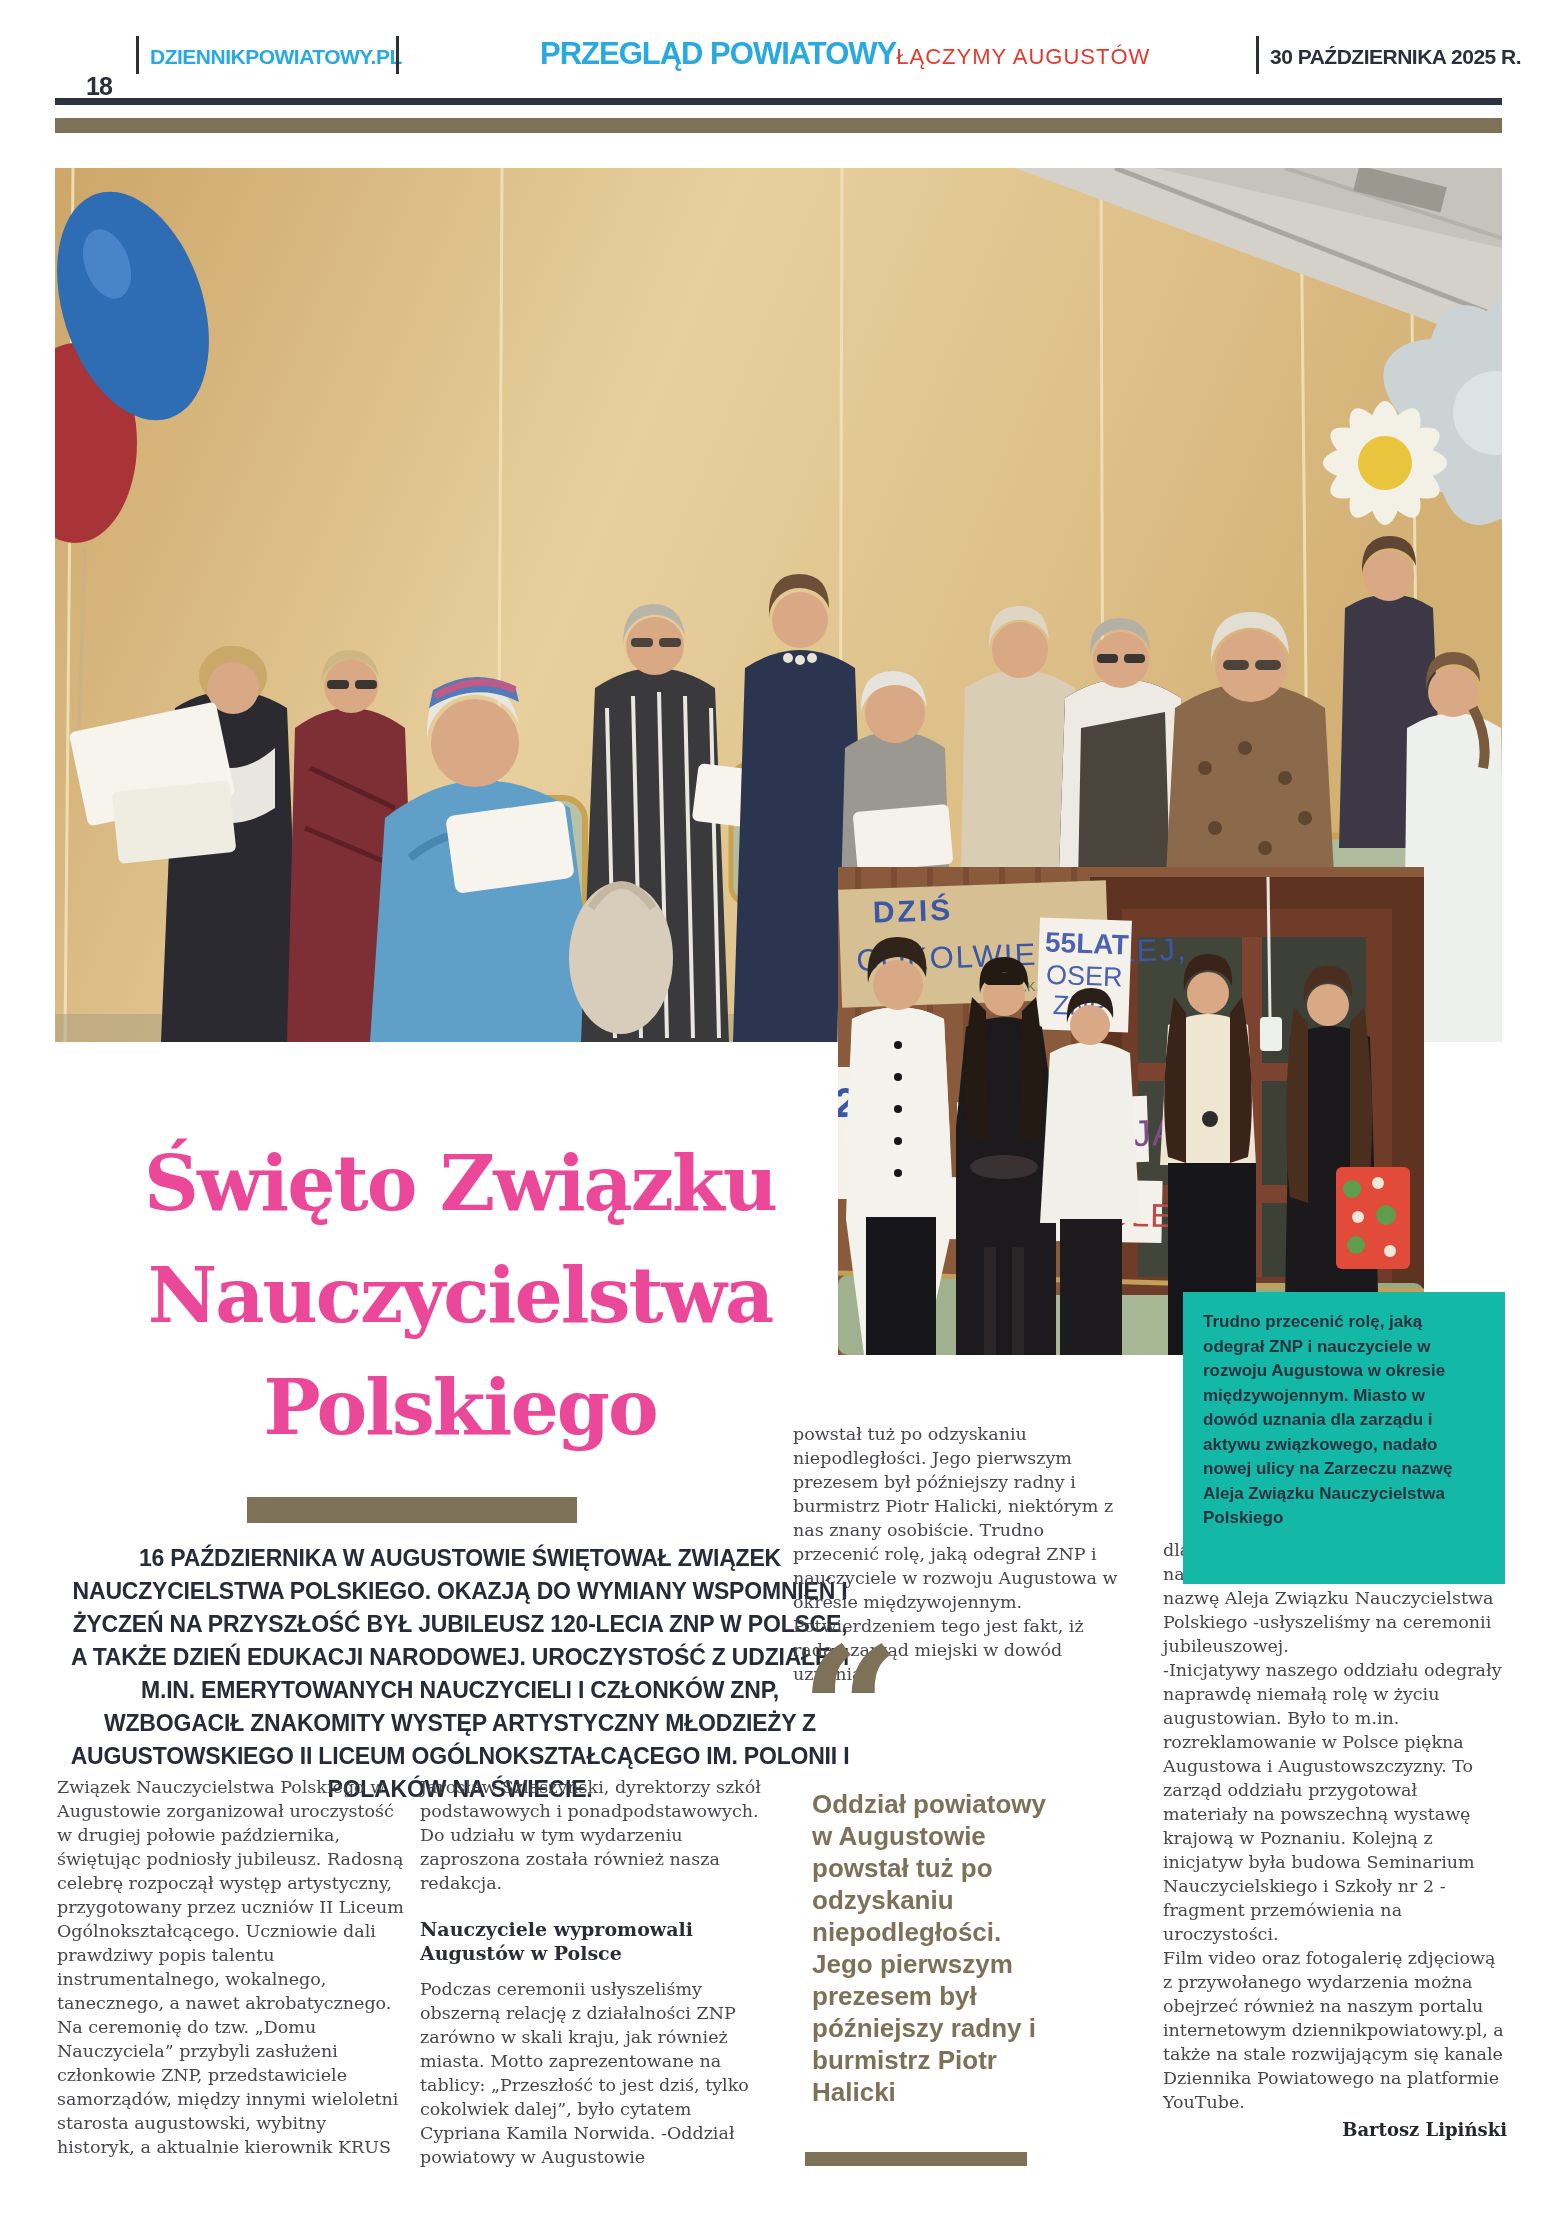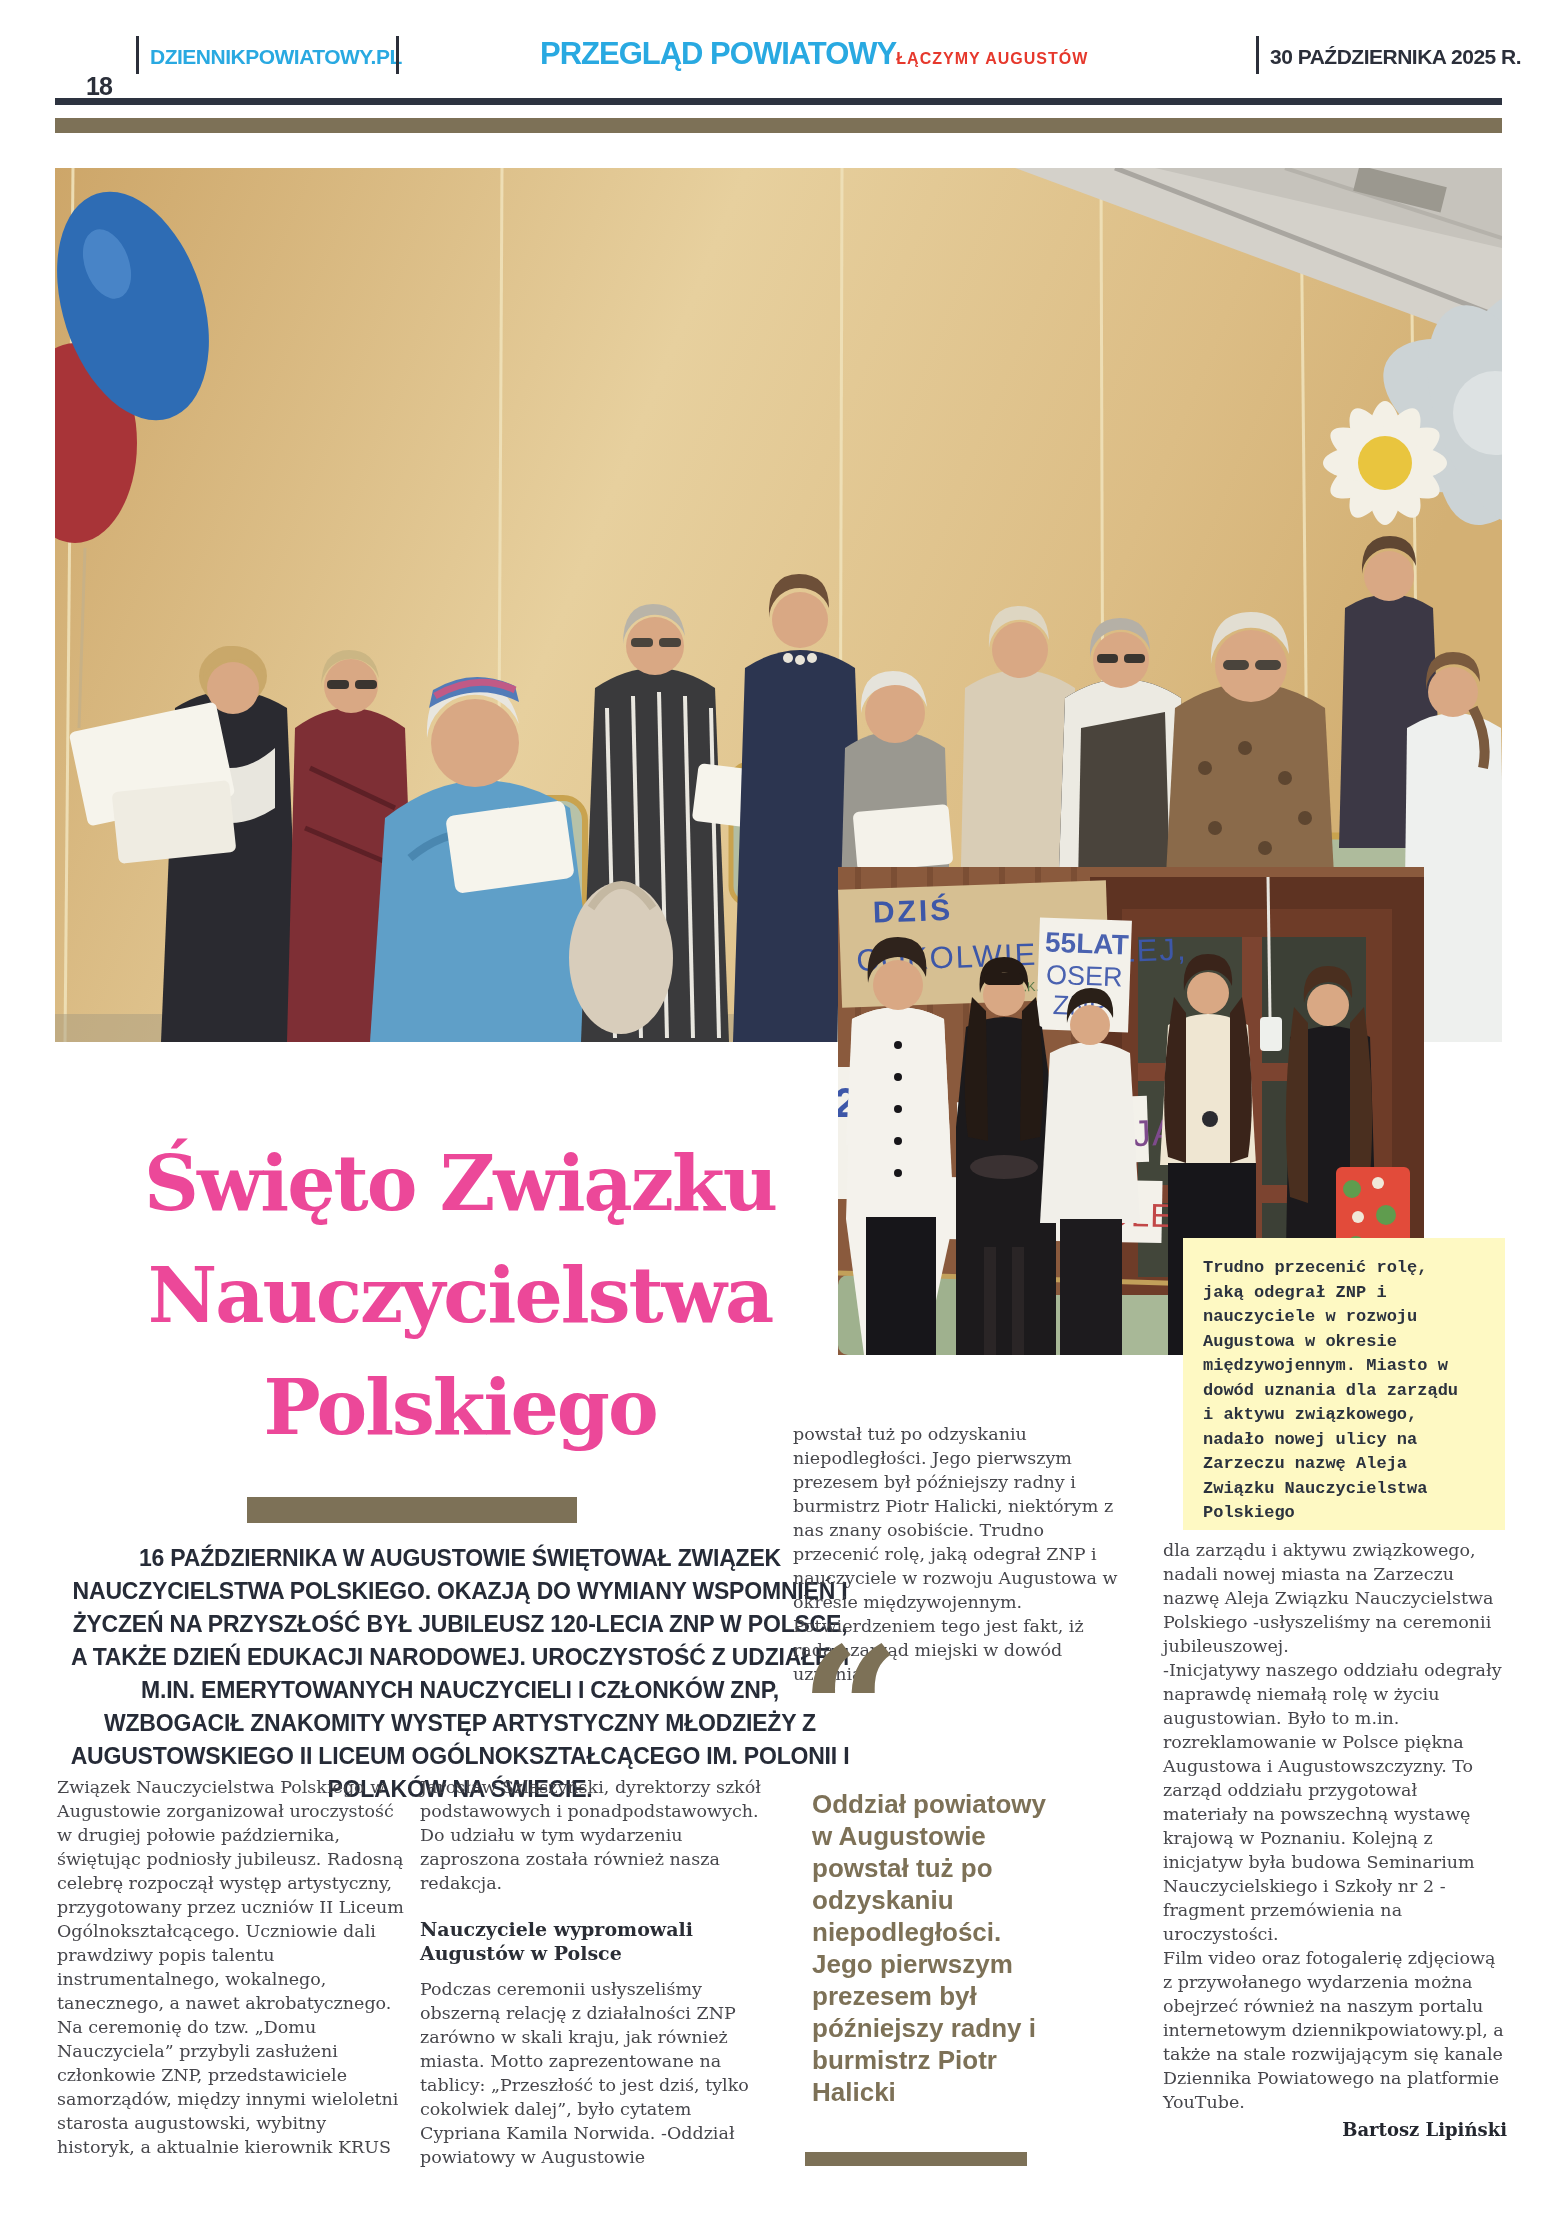--- a/index.html
+++ b/index.html
@@ -5,28 +5,28 @@
   html,body{margin:0;padding:0;background:#ffffff;}
   .page{position:relative;width:1558px;height:2224px;background:#ffffff;overflow:hidden;
         font-family:"Liberation Sans",sans-serif;color:#232733;}
   
   .hdr-num{position:absolute;left:86px;top:40px;font-size:25px;font-weight:bold;color:#2b2f3a;letter-spacing:-1px;margin-top:32px;}
   .hdr-sep{position:absolute;top:36px;width:3px;height:38px;background:#2b2f3a;}
   .sep1{left:136px;} .sep2{left:396px;} .sep3{left:1256px;}
   .hdr-site{position:absolute;left:150px;top:45px;font-size:21px;font-weight:bold;color:#29a9e1;letter-spacing:-0.5px;}
   .masthead{position:absolute;left:540px;top:36px;width:500px;display:flex;align-items:baseline;gap:0;white-space:nowrap;}
   .mast-main{font-size:31px;font-weight:bold;color:#29a9e1;letter-spacing:-1px;}
-  .mast-sub{font-size:16px;font-weight:bold;color:#e6382c;letter-spacing:1px;text-align:center;}
+  .mast-sub{font-size:22px;font-weight:normal;color:#e6382c;letter-spacing:1px;text-align:center;}
   .hdr-date{position:absolute;left:1270px;top:45px;font-size:21px;font-weight:bold;color:#2b2f3a;letter-spacing:-0.5px;}
   .rule-dark{position:absolute;left:55px;top:98px;width:1447px;height:7px;background:#2d3340;}
   .band-tan{position:absolute;left:55px;top:118px;width:1447px;height:15px;background:#7d7157;}
   
   .photo-main{position:absolute;left:55px;top:168px;width:1447px;height:874px;overflow:hidden;z-index:1;}
   .photo-inset{position:absolute;left:838px;top:867px;width:586px;height:488px;overflow:hidden;z-index:2;}
-  .caption-box{position:absolute;left:1183px;top:1238px;width:322px;height:292px;background:#fef9c3;z-index:3;font-family:Liberation Mono, monospace;}
+  .caption-box{position:absolute;left:1183px;top:1292px;width:322px;height:292px;background:#14b8a6;z-index:3;}
   .caption-text{position:absolute;left:20px;top:18px;width:268px;font-size:17px;line-height:24.5px;
                 font-weight:bold;color:#2b323e;}
   
   .headline{position:absolute;left:60px;top:1128px;width:800px;text-align:center;z-index:4;
             font-family:"DejaVu Serif",serif;font-weight:bold;color:#ec4899;
             font-size:76px;line-height:112px;letter-spacing:-2px;}
   .bar-olive{position:absolute;left:247px;top:1497px;width:330px;height:26px;background:#7d7157;}
   .lead{position:absolute;left:70px;top:1542px;width:780px;text-align:center;
         font-size:23px;line-height:33px;font-weight:bold;color:#262b37;letter-spacing:-0.2px;}
   

